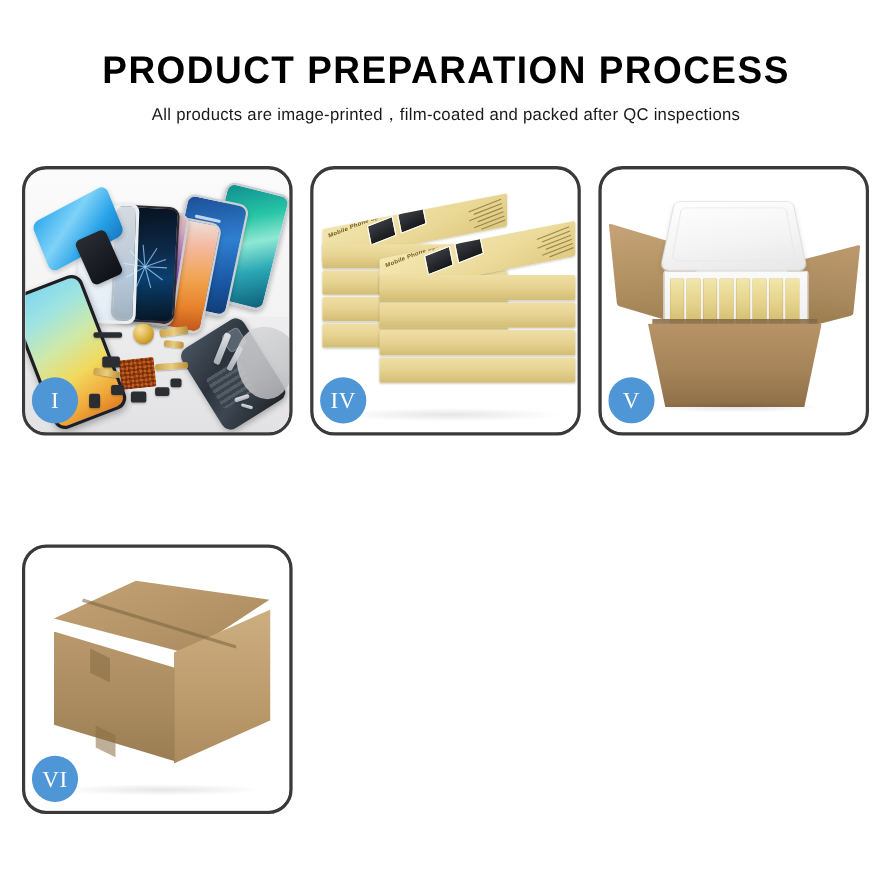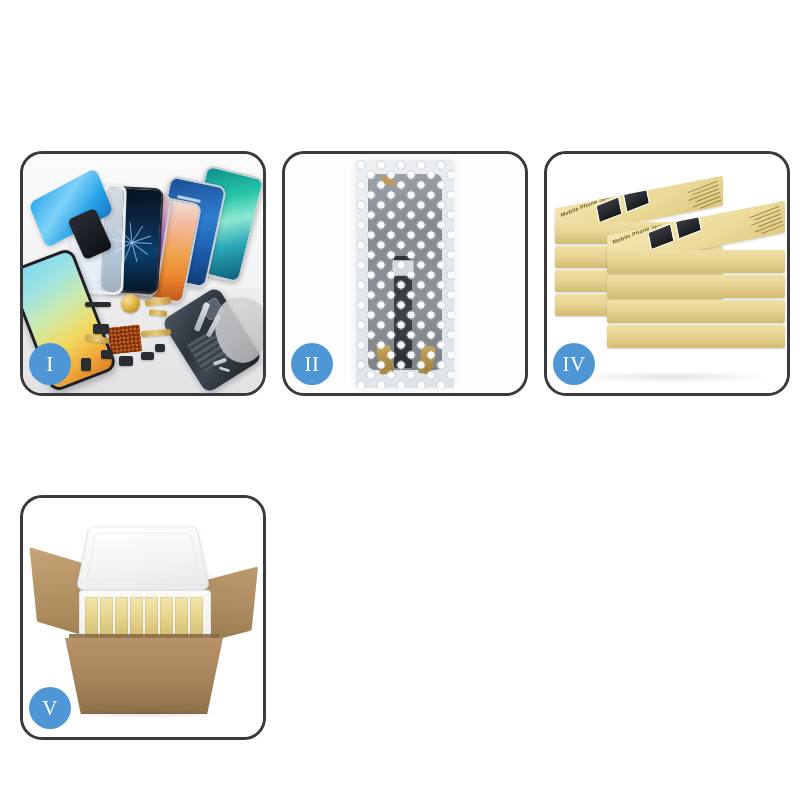--- a/index.html
+++ b/index.html
@@ -624,20 +624,24 @@
     left: 34px; bottom: 14px;
     width: 180px; height: 10px;
     background: radial-gradient(ellipse at center, rgba(0,0,0,0.1) 0%, rgba(0,0,0,0) 74%);
   }
 </style>
 </head>
 <body>
 
 <div class="page">
 
+  <div class="header">
+    <h1 class="title">PRODUCT PREPARATION PROCESS</h1>
+    <p class="subtitle">All products are image-printed，film-coated and packed after QC inspections</p>
+  </div>
 
   <div class="grid">
 
     <div class="panel">
       <div class="panel-photo">
         <div class="p1-bg"></div>
         <div class="p1-surface"></div>
 
         <div class="phone ph-a"></div>
         <div class="phone ph-b"></div>
@@ -682,35 +686,20 @@
         <div class="tool" style="left:176px; top:148px; width:6px;  height:30px; transform:rotate(22deg);"></div>
         <div class="tool" style="left:188px; top:160px; width:5px;  height:24px; transform:rotate(28deg);"></div>
         <div class="tool" style="left:190px; top:206px; width:14px; height:4px;  transform:rotate(-18deg);"></div>
         <div class="tool" style="left:196px; top:214px; width:11px; height:3px;  transform:rotate(16deg);"></div>
 
         <div class="hand-blob"></div>
       </div>
       <div class="badge">I</div>
     </div>
 
-    <div class="panel">
-      <div class="panel-photo">
-        <div class="p2-bg"></div>
-        <div class="p2-wrap">
-          <div class="p2-lcd"></div>
-          <div class="p2-flex"></div>
-          <div class="p2-chip"></div>
-          <div class="p2-tab"></div>
-          <div class="p2-gold-l"></div>
-          <div class="p2-gold-r"></div>
-          <div class="bubbles"></div>
-        </div>
-      </div>
-      <div class="badge">II</div>
-    </div>
 
 
     <div class="panel">
       <div class="panel-photo">
         <div class="p4-bg"></div>
         <div class="stackwrap">
 
           <div class="stackA">
             <div class="gbox top" style="top:20px;">
               <div class="lidface">
@@ -782,15 +771,28 @@
             <i></i>
             <i></i>
         </div>
         <div class="p5-carton-in"></div>
         <div class="p5-carton"></div>
         <div class="p5-shadow"></div>
       </div>
       <div class="badge">V</div>
     </div>
 
+    <div class="panel">
+      <div class="panel-photo">
+        <div class="p6-bg"></div>
+        <div class="p6-top"></div>
+        <div class="p6-side"></div>
+        <div class="p6-front"></div>
+        <div class="p6-seam"></div>
+        <div class="p6-tape1"></div>
+        <div class="p6-tape2"></div>
+        <div class="p6-shadow"></div>
+      </div>
+      <div class="badge">VI</div>
+    </div>
 
   </div>
 </div>
 
 </body></html>

